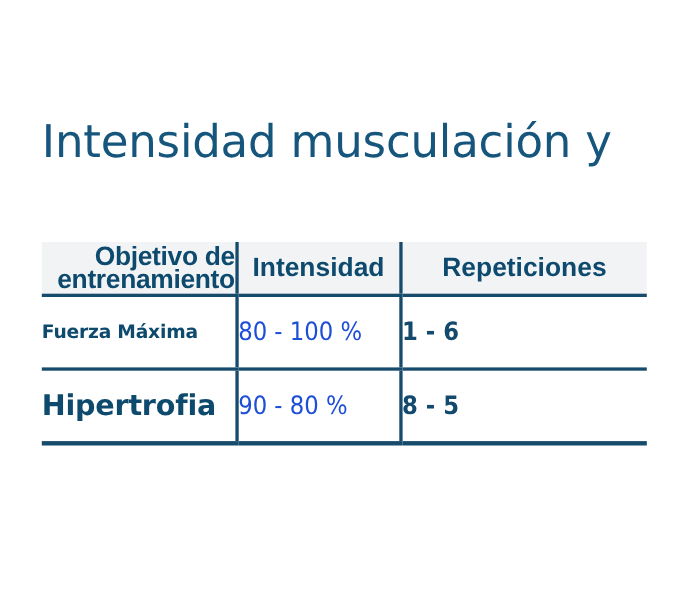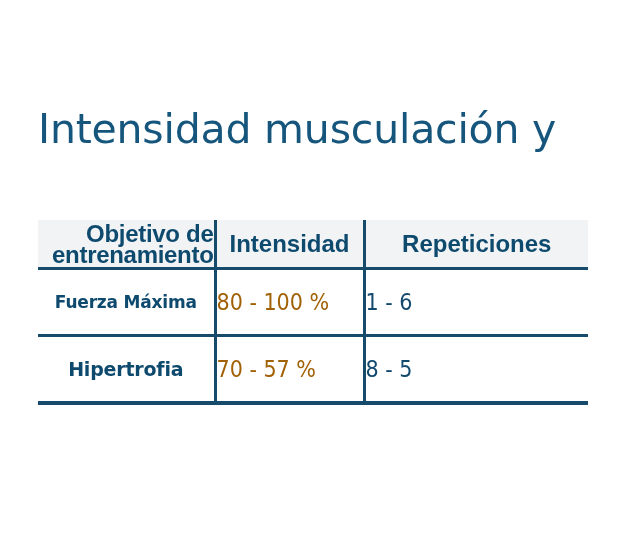--- a/index.html
+++ b/index.html
@@ -88,47 +88,47 @@
   th.h3 {
     border-left: 3px solid #174b6b;
     padding-right: 20px;
   }
 
   
   tbody tr { background: #ffffff; }
   tbody td { height: 64px; }
 
   td.obj {
-    text-align: center;
+    text-align: left;
     padding-right: 12px;
     color: #0e4a6e;
     font-family: "DejaVu Sans", sans-serif;
     font-weight: bold;
     letter-spacing: -0.2px;
   }
   td.obj.sm { font-size: 17px; }
-  td.obj.lg { font-size: 19px; }
+  td.obj.lg { font-size: 26px; }
 
   td.val {
     border-left: 3px solid #174b6b;
     text-align: left;
     padding-left: 14px;
-    color: #a16207;
+    color: #1d4ed8;
     font-family: "DejaVu Sans Condensed", "DejaVu Sans", sans-serif;
     font-weight: 400;
     font-size: 23px;
     letter-spacing: 0px;
   }
   td.reps {
     border-left: 3px solid #174b6b;
     text-align: left;
     padding-left: 15px;
     color: #12496d;
     font-family: "DejaVu Sans Condensed", "DejaVu Sans", sans-serif;
-    font-weight: 400;
+    font-weight: 700;
     font-size: 23px;
   }
   tbody tr:last-child td { border-bottom: 4px solid #174b6b; }
 </style>
 </head>
 <body>
 
 <div class="page">
 
   <div class="title-block">
@@ -153,20 +153,20 @@
         </tr>
       </thead>
       <tbody>
         <tr>
           <td class="obj sm">Fuerza Máxima</td>
           <td class="val">80 - 100 %</td>
           <td class="reps">1 - 6</td>
         </tr>
         <tr>
           <td class="obj lg">Hipertrofia</td>
-          <td class="val">70 - 57 %</td>
+          <td class="val">90 - 80 %</td>
           <td class="reps">8 - 5</td>
         </tr>
       </tbody>
     </table>
   </div>
 
 </div>
 
 </body></html>

